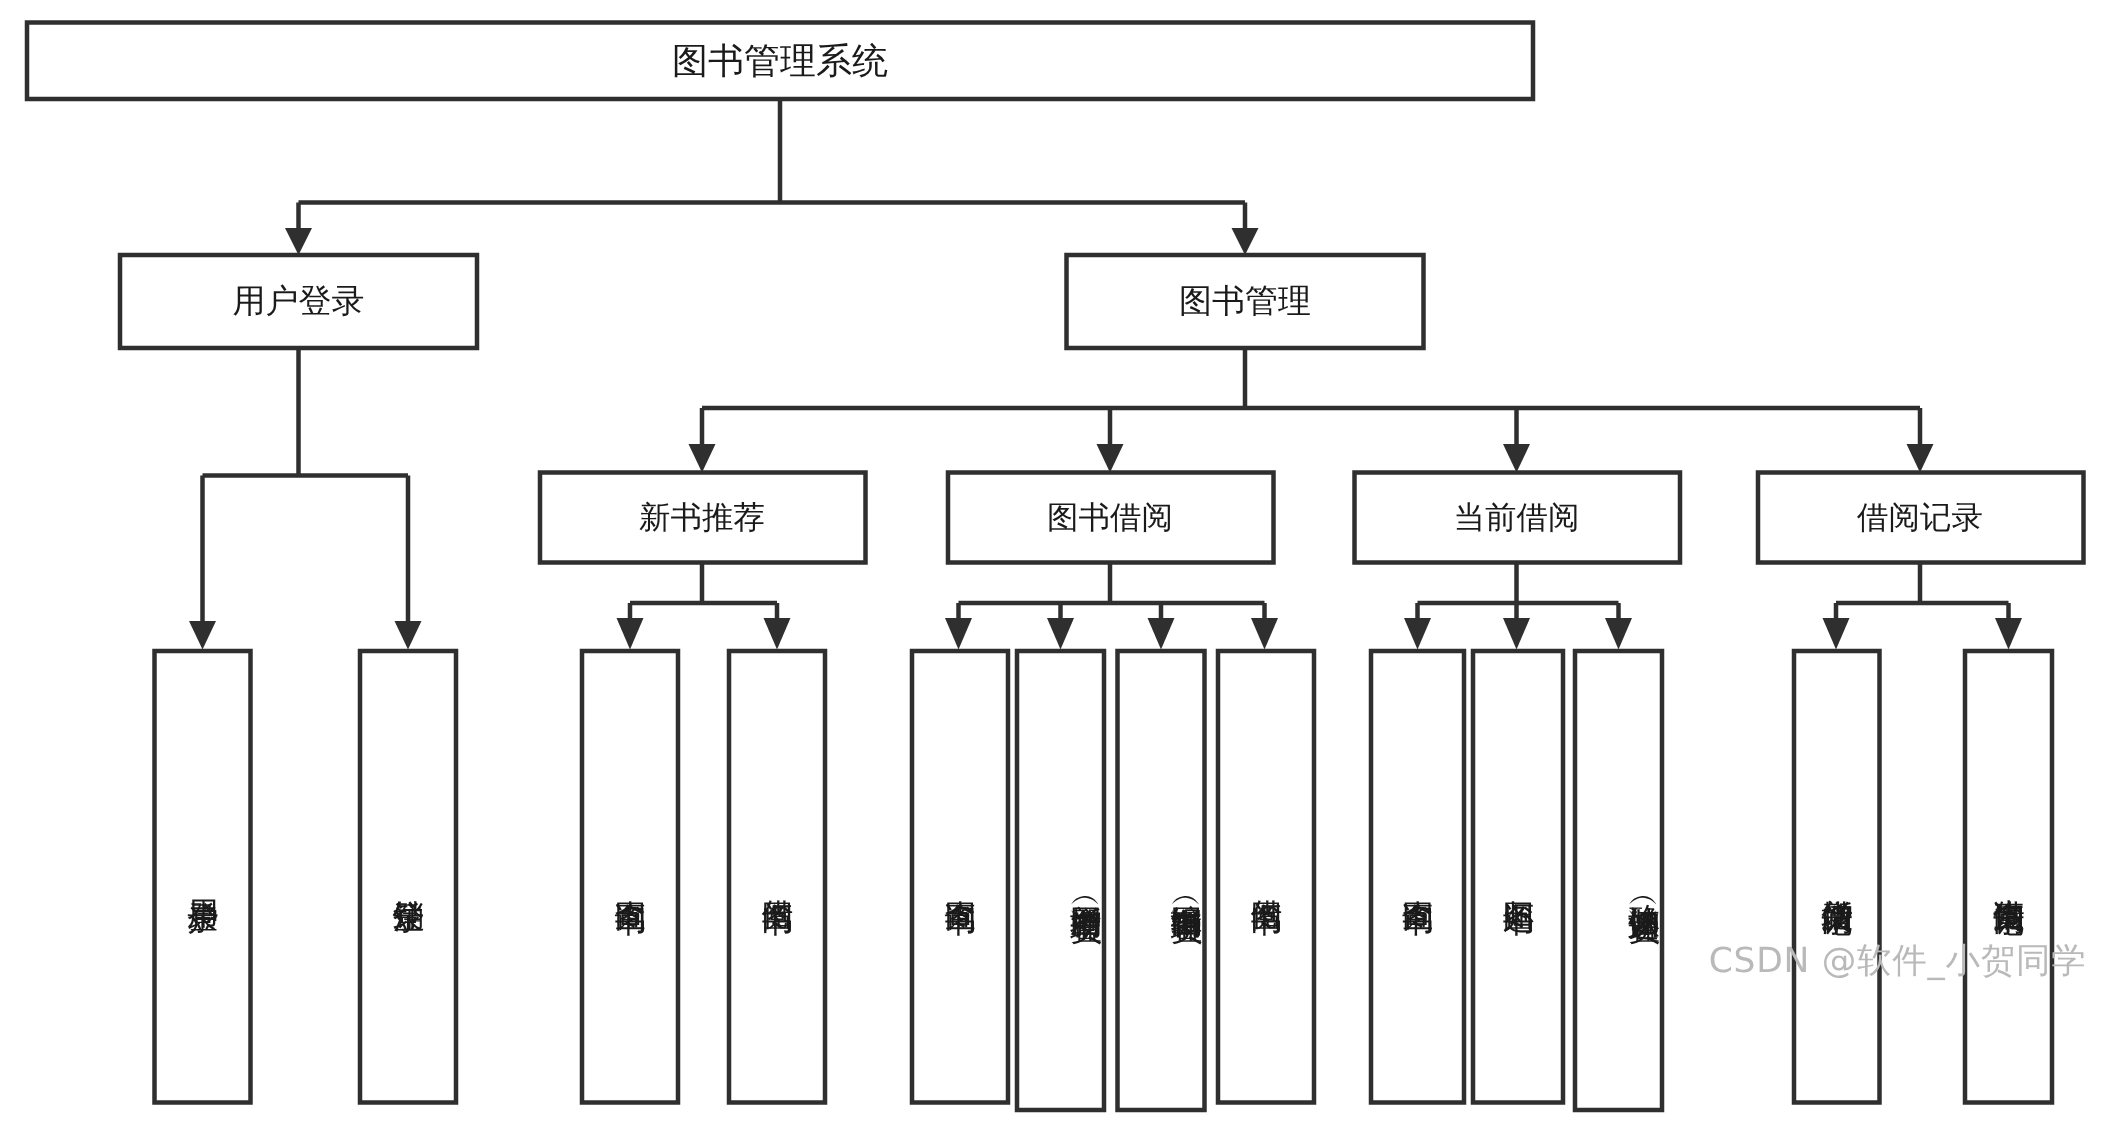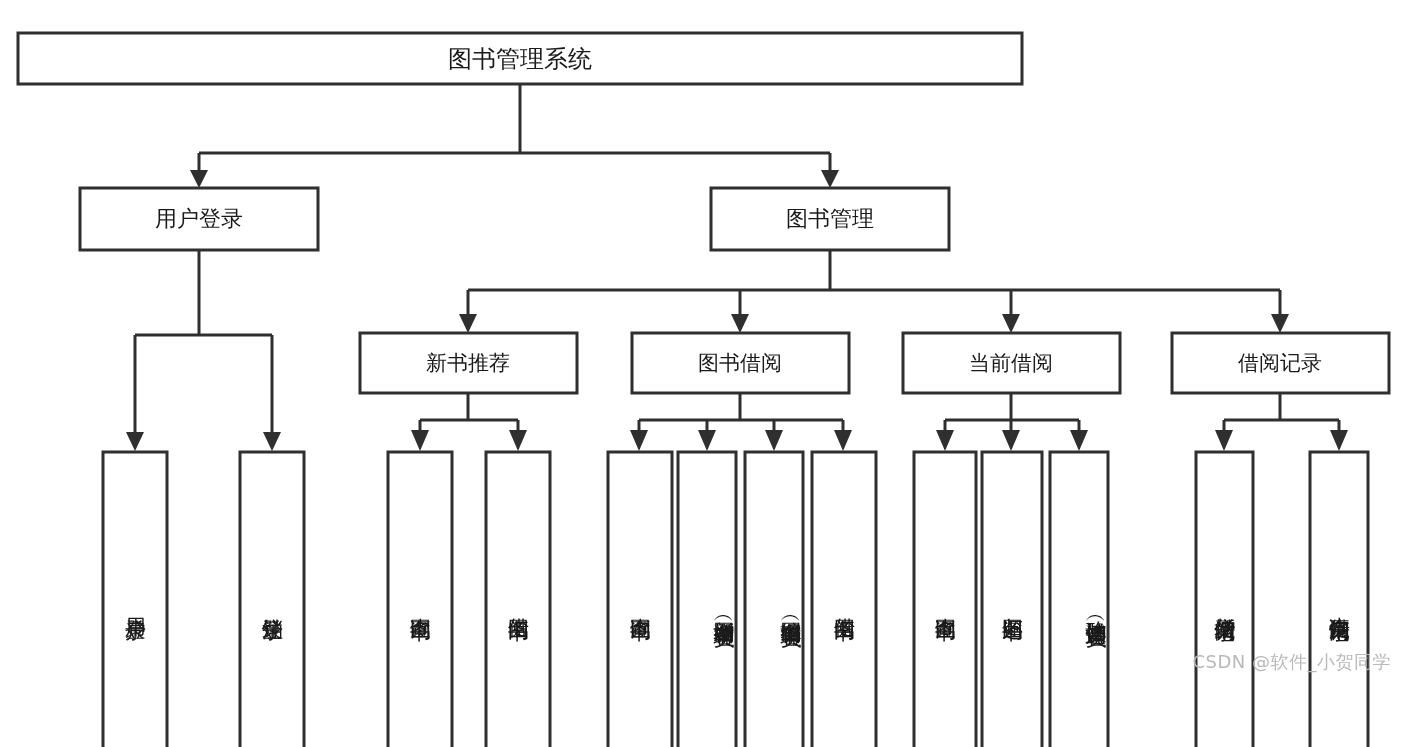--- a/index.html
+++ b/index.html
@@ -11,21 +11,20 @@
     width: 1405px;
     height: 747px;
     font-family: "DejaVu Sans", "Liberation Sans", sans-serif;
     overflow: hidden;
     position: relative;
   }
   #diagram-root {
     position: relative;
     width: 1405px;
     height: 660px;
-    margin-top: 18px;
   }
   svg#tree-svg {
     position: absolute;
     top: 0;
     left: 0;
     width: 1405px;
     height: 747px;
   }
   .node-box {
     fill: #ffffff;
@@ -63,21 +62,21 @@
     text-align: center;
     letter-spacing: 1px;
     white-space: nowrap;
     pointer-events: none;
   }
   .watermark {
     position: absolute;
     right: 14px;
     bottom: 4px;
     font-family: "DejaVu Sans", "Liberation Sans", sans-serif;
-    font-size: 18px;
+    font-size: 23px;
     color: #b9b9b9;
     letter-spacing: 0.5px;
     user-select: none;
   }
 </style>
 </head>
 <body>
 
 <div id="diagram-root">
 

